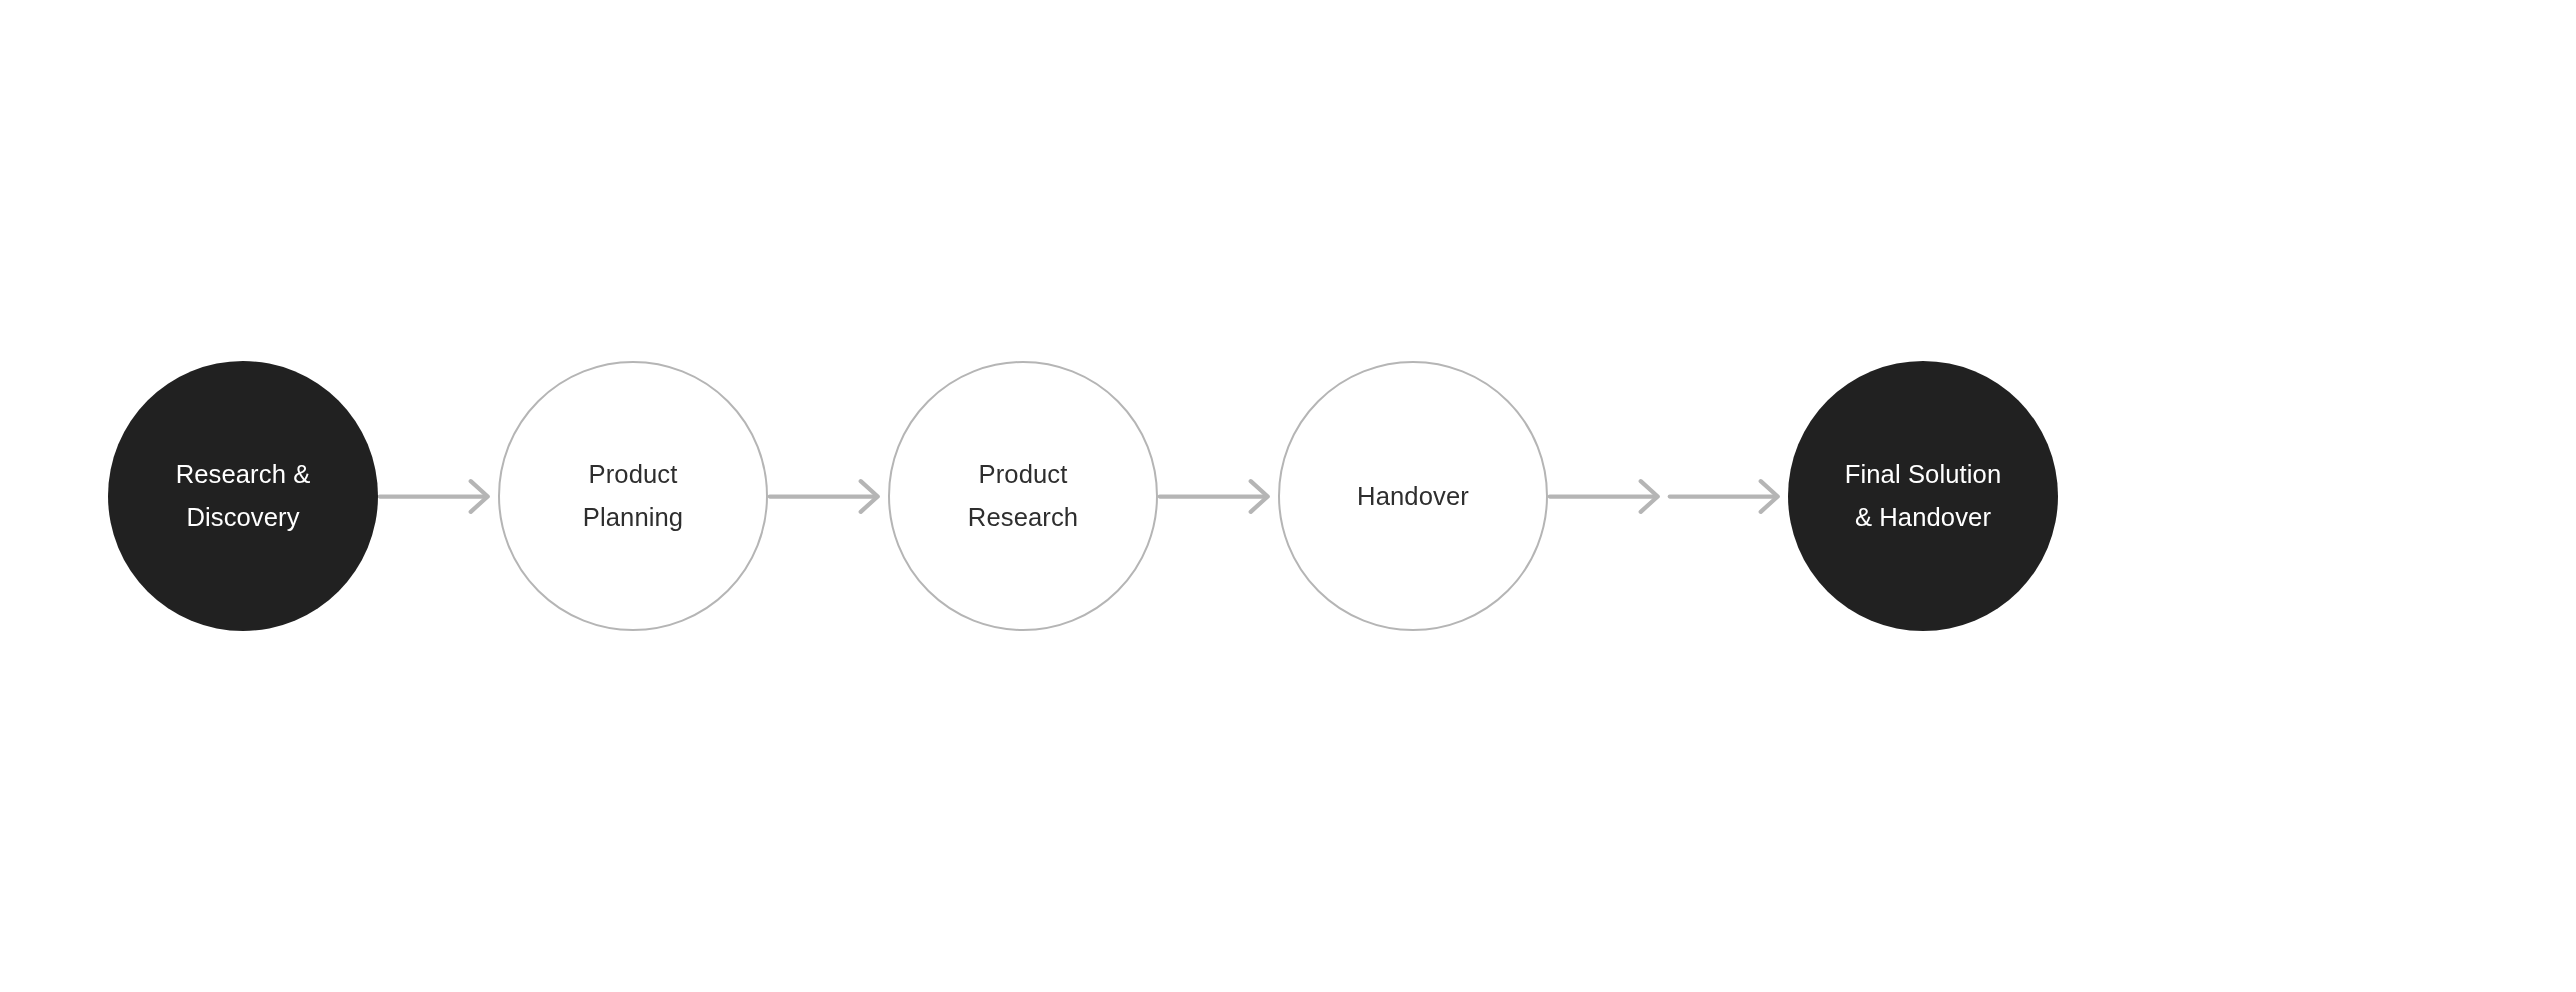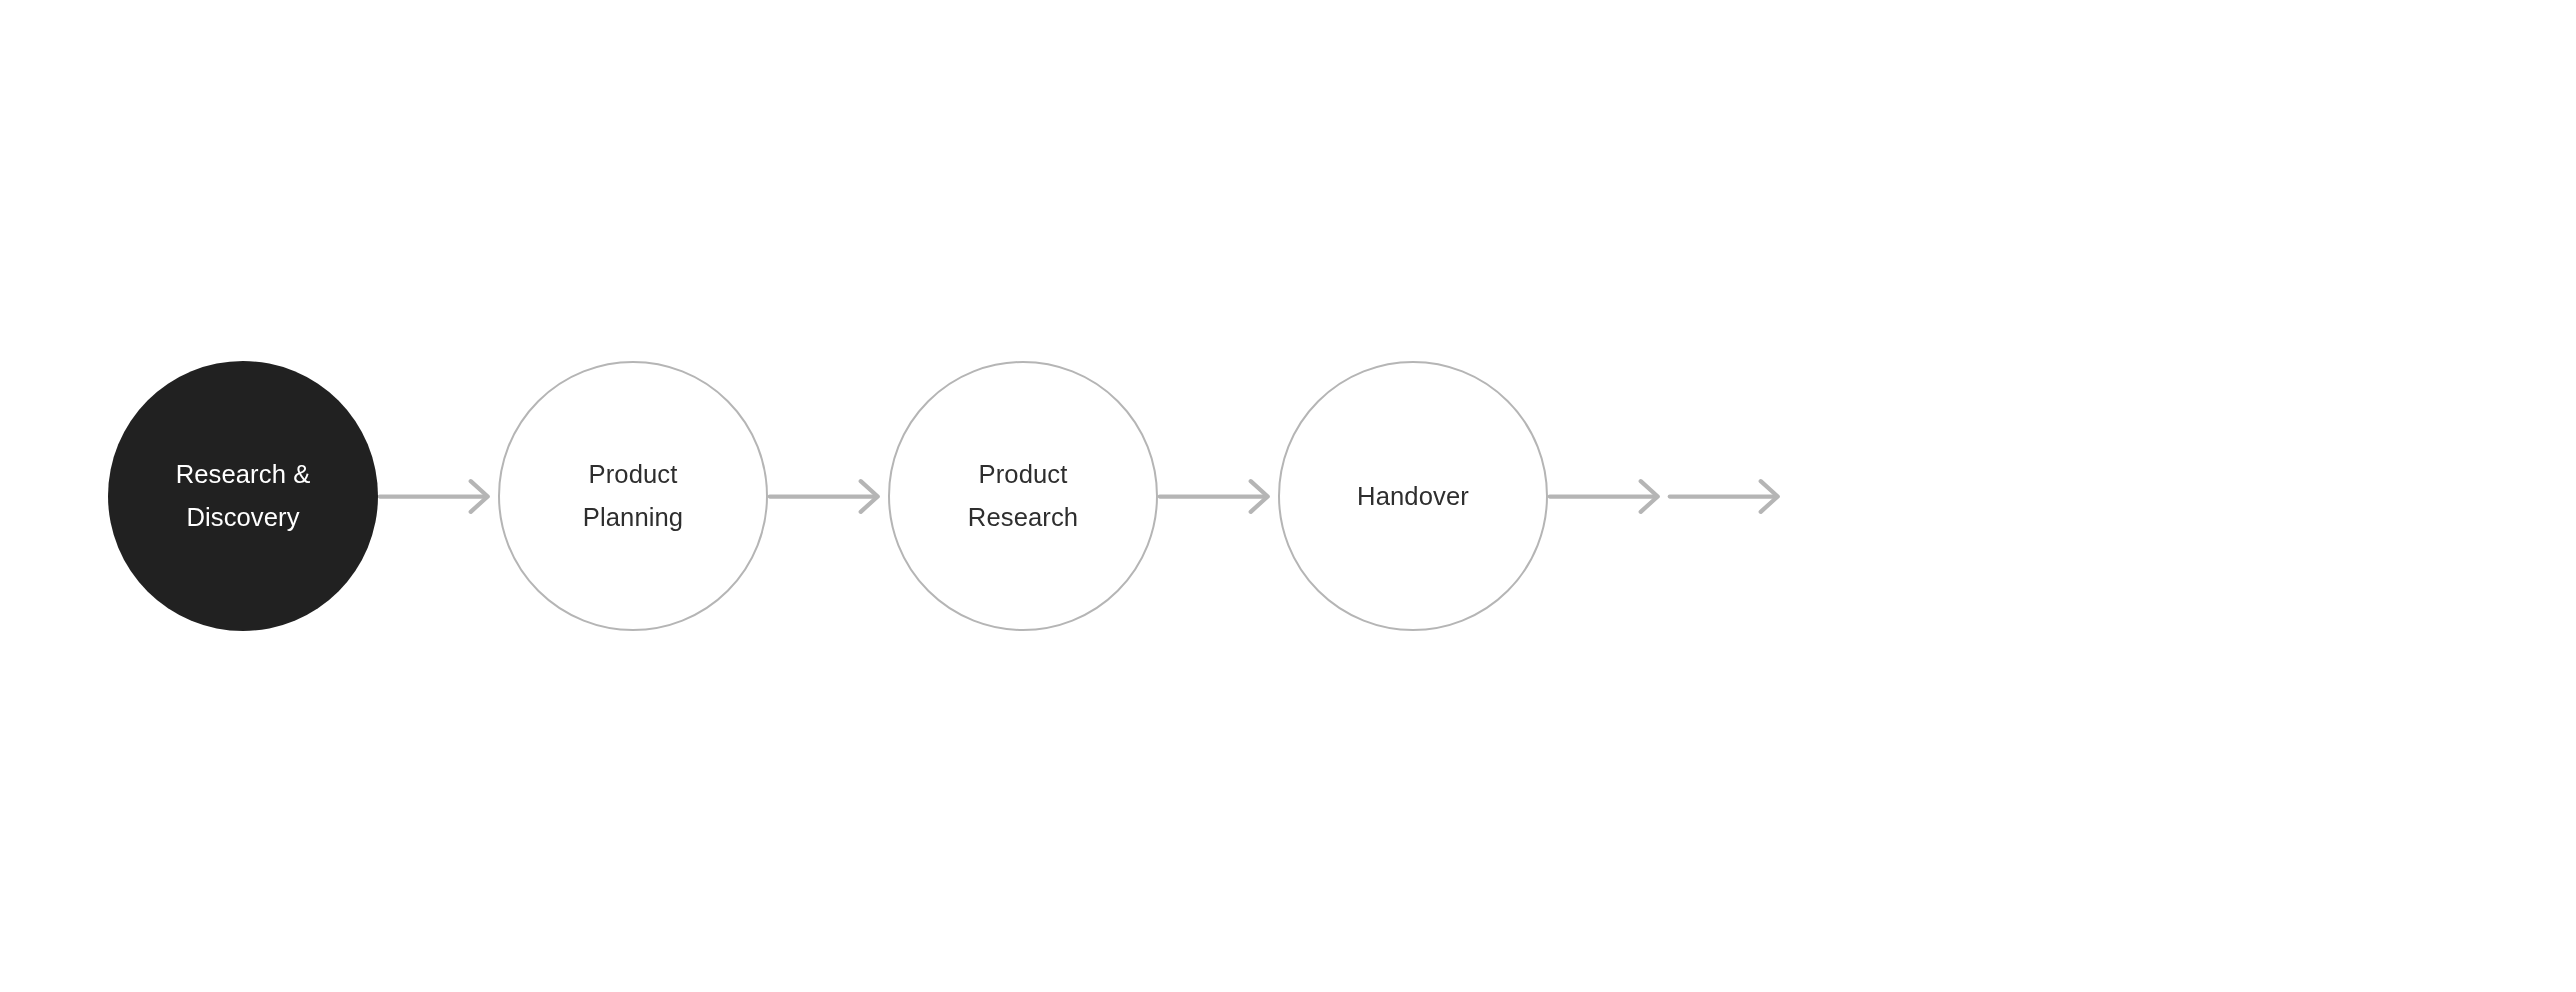--- a/index.html
+++ b/index.html
@@ -152,16 +152,20 @@
     </div>
 
 
     <div class="connector">
       <svg width="120" height="51" viewBox="0 0 141 60" fill="none">
         <path d="M2 30 H126" stroke="#b5b5b5" stroke-width="5" stroke-linecap="round"></path>
         <path d="M109 12 L129 30 L109 48" stroke="#b5b5b5" stroke-width="5" stroke-linecap="round" stroke-linejoin="round" fill="none"></path>
       </svg>
     </div>
 
+    <div class="node filled">
+      <span class="node-label">Final Solution
+&amp; Handover</span>
+    </div>
 
   </div>
 </div>
 
 
 </body></html>

